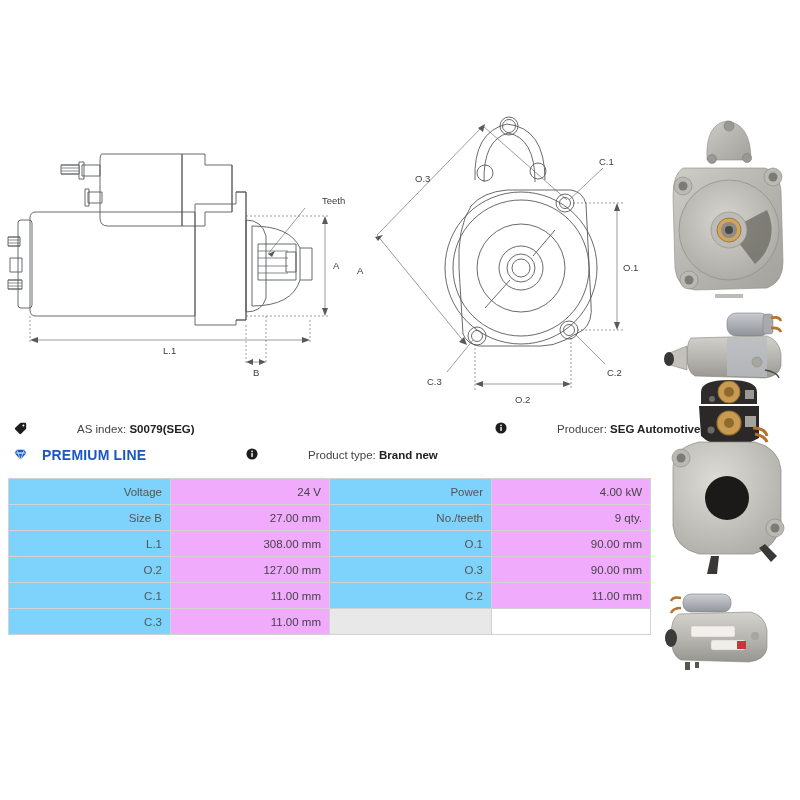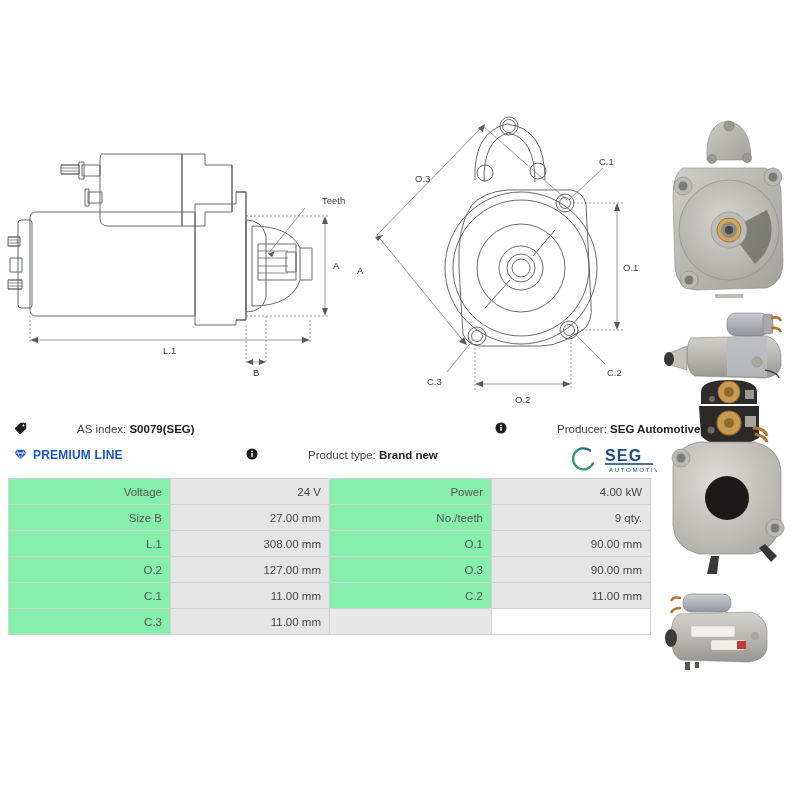--- a/index.html
+++ b/index.html
@@ -35,21 +35,21 @@
     position: absolute;
     display: flex; align-items: flex-start;
     font-size: 11.5px; line-height: 14px; color: #3c3c3c;
     white-space: nowrap;
   }
   .info-item .ico { margin-right: 6px; flex: 0 0 auto; line-height: 14px; }
   .info-label { color: #444; margin-left: 44px; }
   .info-val { font-weight: bold; color: #222; }
 
   .i-asindex  { left: 14px;  top: 4px; }
-  .i-premium  { left: 14px;  top: 30px; color: #1a56c4; font-weight: bold; font-size: 12px; letter-spacing: .2px;}
+  .i-premium  { left: 14px;  top: 30px; color: #1a56c4; font-weight: bold; font-size: 14px; letter-spacing: .2px; gap: 9px;}
   .i-oem      { left: 246px; top: 4px; }
   .i-ptype    { left: 246px; top: 30px; }
   .i-producer { left: 495px; top: 4px; }
 
   .seg-logo { position: absolute; left: 565px; top: 444px; width: 92px; height: 30px; }
 
   
   .spec-table {
     position: absolute; left: 8px; top: 478px;
     width: 642px;
@@ -57,27 +57,27 @@
     table-layout: fixed;
     font-size: 11.5px;
   }
   .spec-table td {
     border: 1px solid #d2d2d2;
     padding: 5px 8px;
     height: 26px;
     vertical-align: middle;
   }
   .spec-table td.k {
-    background: #86efac;
+    background: #7dd3fc;
     text-align: right;
     color: #555;
     width: 162px;
   }
   .spec-table td.v {
-    background: #e5e5e5;
+    background: #f0abfc;
     text-align: right;
     color: #444;
     width: 159px;
   }
   .spec-table td.blank { background: #e8e8e8; border-color: #d2d2d2; }
   .spec-table td.blankv { background: #fff; }
   .row-tall td { height: 42px; }
 </style>
 </head>
 <body>
@@ -412,35 +412,20 @@
             <circle cx="8" cy="8" r="7.4" fill="#1d1d1d"></circle>
             <rect x="7.1" y="6.6" width="1.9" height="5.3" fill="#fff"></rect>
             <circle cx="8.05" cy="4.4" r="1.15" fill="#fff"></circle>
           </svg>
       </span>
       <span><span class="info-label">Producer:</span>
       <span class="info-val">SEG Automotive</span></span>
     </div>
   </div>
 
-  <div class="seg-logo">
-    <svg width="92" height="30" viewBox="0 0 92 30" xmlns="http://www.w3.org/2000/svg">
-      <defs>
-        <linearGradient id="segArc" x1="0" y1="1" x2="1" y2="0">
-          <stop offset="0%" stop-color="#3aa35c"></stop>
-          <stop offset="55%" stop-color="#2f8f8f"></stop>
-          <stop offset="100%" stop-color="#1b4e87"></stop>
-        </linearGradient>
-      </defs>
-      <path d="M25,6.5 A10.5,10.5 0 1 0 28,19.5" fill="none" stroke="url(#segArc)" stroke-width="2.3" stroke-linecap="round"></path>
-      <text x="40" y="17" font-family="Liberation Sans, sans-serif" font-size="16" font-weight="bold" letter-spacing="1.2" fill="#1b4e87">SEG</text>
-      <rect x="40" y="19.2" width="48" height="1.6" fill="#1b4e87"></rect>
-      <text x="44" y="27.5" font-family="Liberation Sans, sans-serif" font-size="6.2" letter-spacing="1.6" fill="#1b4e87">AUTOMOTIVE</text>
-    </svg>
-  </div>
 
   <table class="spec-table">
     <tbody>
         <tr>
           <td class="k">Voltage</td>
           <td class="v">24 V</td>
           <td class="k">Power</td>
           <td class="v">4.00 kW</td>
         </tr>
         <tr>

